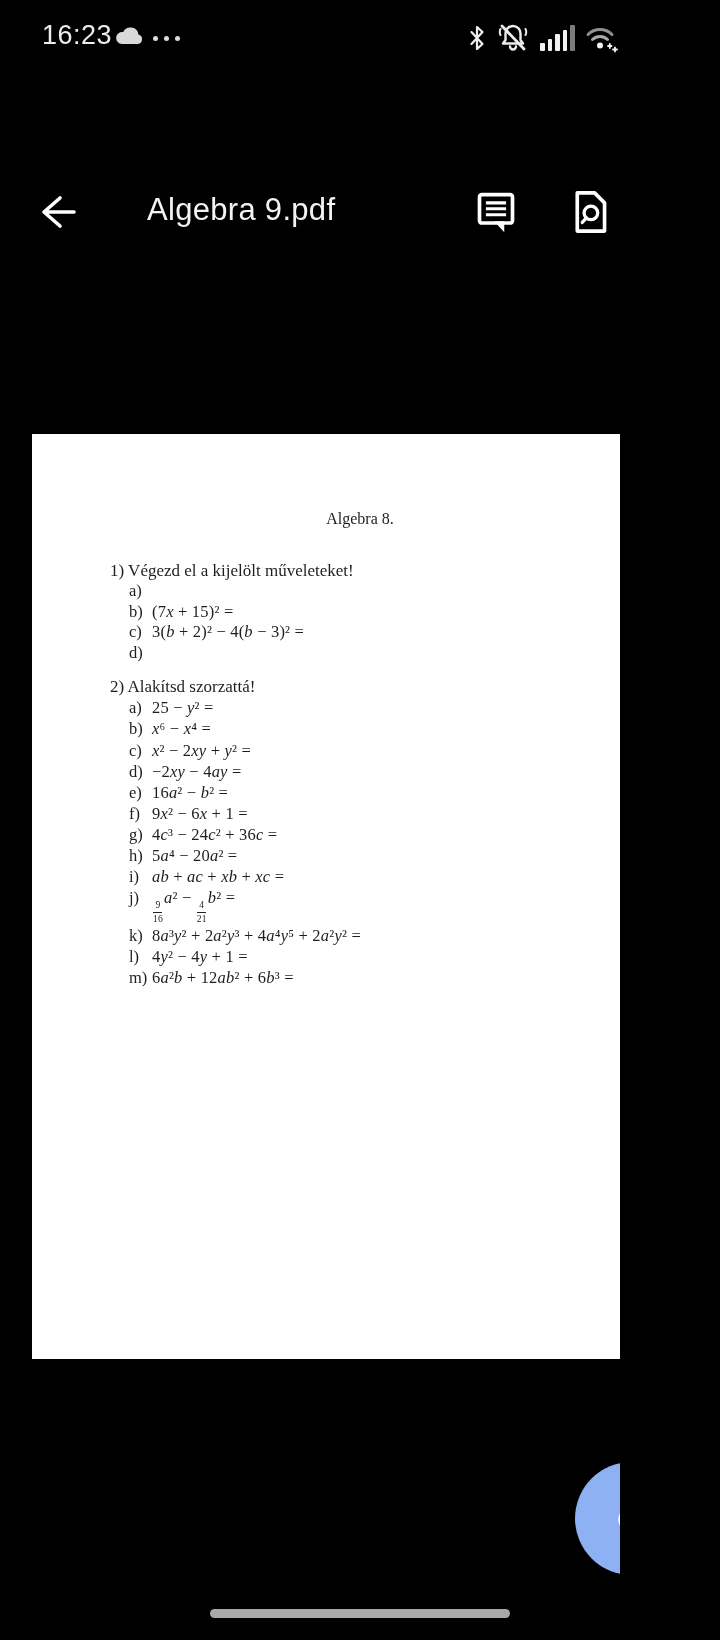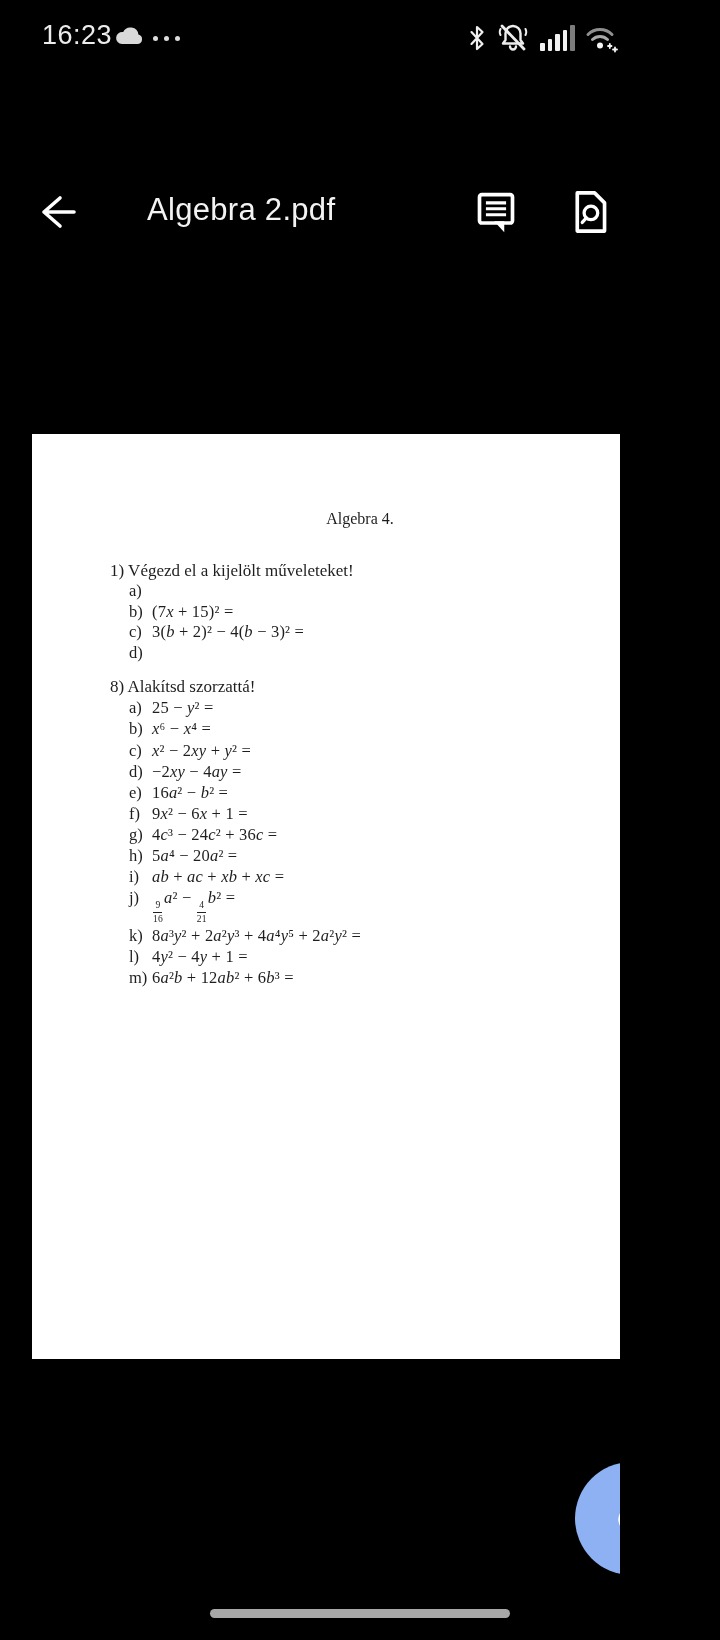--- a/index.html
+++ b/index.html
@@ -99,21 +99,21 @@
       <div class="fill" style="background: rgb(197, 34, 31);"></div>
       <div class="pct">17</div>
     </div>
     <div class="battery-nub"></div>
   </div>
 
   <div class="header">
     <svg class="back-btn" viewBox="0 0 44 44">
       <path d="M26 8 L10 22 L26 36 M10 22 H40" fill="none" stroke="#fff" stroke-width="3.6" stroke-linecap="round" stroke-linejoin="round"></path>
     </svg>
-    <div class="header-title">Algebra 2.pdf</div>
+    <div class="header-title">Algebra 9.pdf</div>
 
     <div class="icon-btn btn-comment">
       <svg width="44" height="46" viewBox="0 0 48 50">
         <rect x="6" y="6" width="36" height="31" rx="2.5" fill="none" stroke="#fff" stroke-width="4"></rect>
         <path d="M13 15 H35 M13 21.5 H35 M13 28 H35" stroke="#fff" stroke-width="3.4"></path>
         <path d="M33 35 L33 47 L22 35 Z" fill="#fff"></path>
       </svg>
     </div>
 
     <div class="icon-btn btn-find">
@@ -127,38 +127,38 @@
     <div class="icon-btn btn-menu">
       <svg width="12" height="40" viewBox="0 0 12 40">
         <circle cx="6" cy="5" r="4" fill="#fff"></circle>
         <circle cx="6" cy="20" r="4" fill="#fff"></circle>
         <circle cx="6" cy="35" r="4" fill="#fff"></circle>
       </svg>
     </div>
   </div>
 
   <div class="page">
-    <div class="doc-title">Algebra 4.</div>
+    <div class="doc-title">Algebra 8.</div>
     <div id="doc-body">
         <div class="sec-heading">1) Végezd el a kijelölt műveleteket!</div>
         <div class="item-row">
           <span class="item-label">a)</span>
         </div>
         <div class="item-row">
           <span class="item-label">b)</span>
           <span class="item-formula">(7<i>x</i> + 15)² =</span>
         </div>
         <div class="item-row">
           <span class="item-label">c)</span>
           <span class="item-formula">3(<i>b</i> + 2)² − 4(<i>b</i> − 3)² =</span>
         </div>
         <div class="item-row">
           <span class="item-label">d)</span>
         </div>
-        <div class="sec-heading sec2">8) Alakítsd szorzattá!</div>
+        <div class="sec-heading sec2">2) Alakítsd szorzattá!</div>
         <div class="item-row s2">
           <span class="item-label">a)</span>
           <span class="item-formula">25 − <i>y</i>² =</span>
         </div>
         <div class="item-row s2">
           <span class="item-label">b)</span>
           <span class="item-formula"><i>x</i>⁶ − <i>x</i>⁴ =</span>
         </div>
         <div class="item-row s2">
           <span class="item-label">c)</span>

